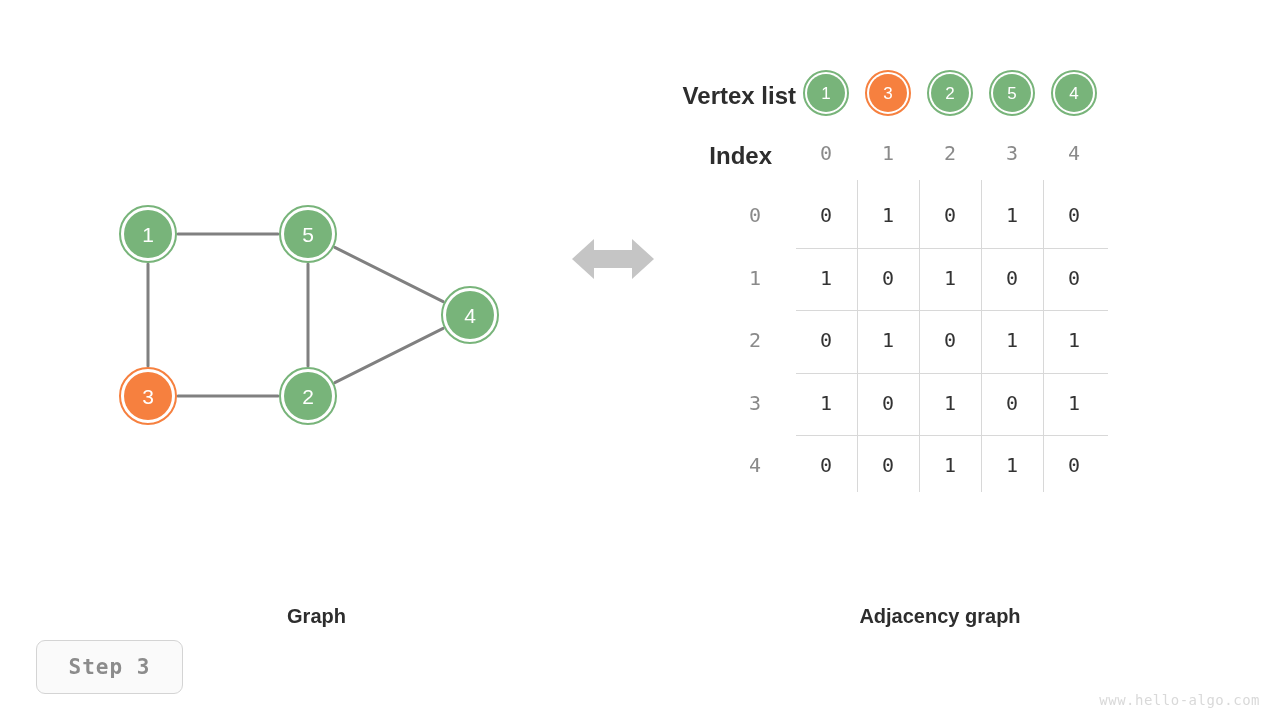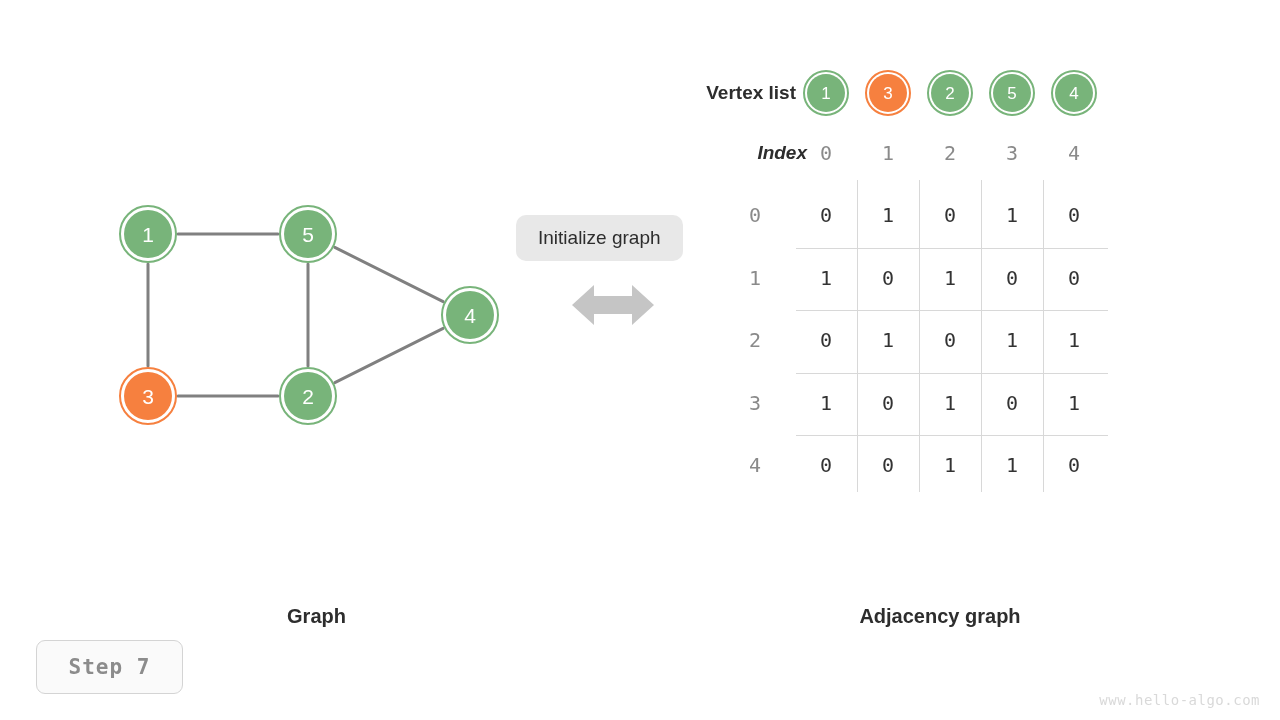--- a/index.html
+++ b/index.html
@@ -71,28 +71,28 @@
     font-size: 19px;
     white-space: nowrap;
   }
   #arrow-wrap { margin-top: 22px; text-align: center; width: 194px; }
 
   
   #matrix-panel { position: absolute; left: 640px; top: 0; width: 640px; height: 560px; }
 
   .side-label {
     position: absolute;
-    font-size: 19px;
+    font-size: 24px;
     font-weight: bold;
     color: #2d2d2d;
     text-align: right;
     white-space: nowrap;
   }
   #vertex-list-label { right: 484px; top: 82px; }
-  #index-label { right: 473px; top: 142px; font-style: italic; }
+  #index-label { right: 508px; top: 142px; }
 
   .vtx {
     position: absolute;
     width: 46px; height: 46px;
     border-radius: 50%;
     box-sizing: border-box;
     display: flex; align-items: center; justify-content: center;
   }
   .vtx .ring {
     position: absolute; left: 0; top: 0;
@@ -212,21 +212,20 @@
       </div>
       <div class="node green" style="left: 279px; top: 367px;">
         <span class="ring"></span>
         <span class="disc"></span>
         <span class="label">2</span>
       </div>
     </div>
 </div>
 
 <div id="middle">
-  <div id="op-label">Initialize graph</div>
   <div id="arrow-wrap">
     <svg width="82" height="44" viewBox="0 0 82 44" aria-hidden="true">
       <polygon points="0,22 22,2 22,13 60,13 60,2 82,22 60,42 60,31 22,31 22,42" fill="#c5c5c5"></polygon>
     </svg>
   </div>
 </div>
 
 <div id="matrix-panel">
   <div id="vertex-list-label" class="side-label">Vertex list</div>
   <div id="index-label" class="side-label">Index</div>
@@ -307,15 +306,15 @@
       <div class="cell" style="left: 217px; top: 453px;">0</div>
       <div class="cell" style="left: 279px; top: 453px;">1</div>
       <div class="cell" style="left: 341px; top: 453px;">1</div>
       <div class="cell" style="left: 403px; top: 453px;">0</div>
     </div>
 </div>
 
 <div id="graph-caption" class="caption">Graph</div>
 <div id="matrix-caption" class="caption">Adjacency graph</div>
 
-<div id="step-badge">Step 7</div>
+<div id="step-badge">Step 3</div>
 
 <div id="watermark">www.hello-algo.com</div>
 
 </body></html>

